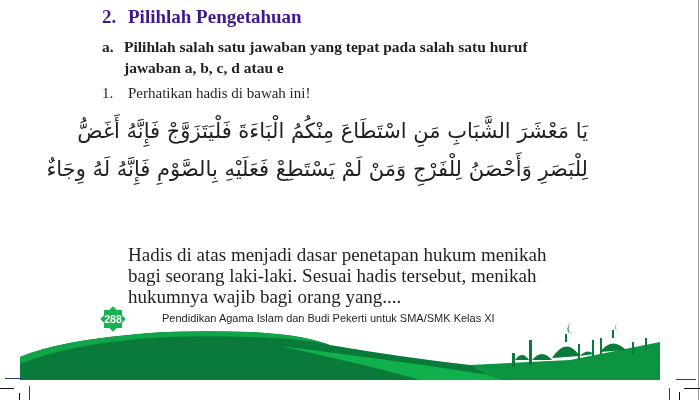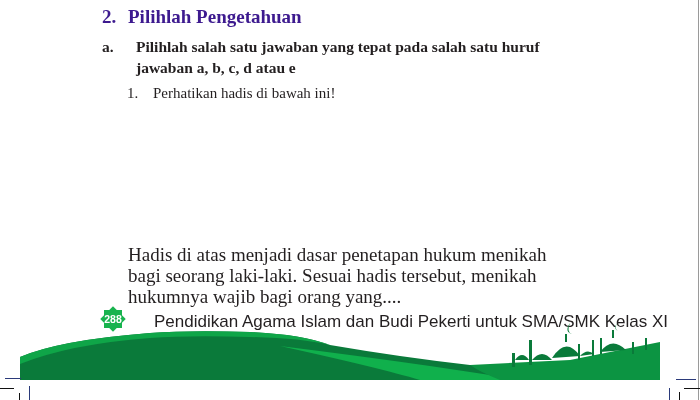--- a/index.html
+++ b/index.html
@@ -19,25 +19,25 @@
       font-weight: bold; font-size: 19px; color: #3d1a8f;
       white-space: nowrap;
     }
     .section-title .num { display: inline-block; width: 26px; }
     .instruction {
       position: absolute; left: 102px; top: 36px; width: 460px;
       font-family: "Liberation Serif", "DejaVu Serif", serif;
       font-weight: bold; font-size: 15.5px; line-height: 21px; color: #231f20;
     }
     .instruction .letter { position: absolute; left: 0; top: 0; }
-    .instruction .text { display: block; margin-left: 34px; }
+    .instruction .text { display: block; margin-left: 22px; }
     .question-1 {
       position: absolute; left: 102px; top: 85px;
       font-family: "Liberation Serif", "DejaVu Serif", serif;
-      font-size: 15px; color: #231f20; white-space: nowrap; margin-left: 25px;
+      font-size: 15px; color: #231f20; white-space: nowrap;
     }
     .question-1 .num { display: inline-block; width: 26px; }
     .arabic {
       position: absolute; left: 110px; top: 112px; width: 478px;
       direction: rtl; text-align: right;
       font-family: "DejaVu Sans", sans-serif;
       font-size: 21px; line-height: 38px; color: #231f20;
     }
     .arabic .line { display: block; white-space: nowrap; }
     .body-text {
@@ -49,23 +49,23 @@
       position: absolute; left: 98px; top: 304px; width: 30px; height: 30px;
     }
     .footer-badge svg { position: absolute; left: 0; top: 0; }
     .footer-badge .page-num {
       position: absolute; left: 0; top: 0; width: 30px; height: 30px;
       line-height: 30px; text-align: center;
       font-family: "Liberation Sans", sans-serif; font-size: 10.5px; font-weight: bold;
       color: #ffffff;
     }
     .footer-text {
-      position: absolute; left: 154px; top: 312px;
+      position: absolute; left: 162px; top: 312px;
       font-family: "Liberation Sans", "DejaVu Sans", sans-serif;
-      font-size: 17px; color: #231f20; white-space: nowrap;
+      font-size: 11px; color: #231f20; white-space: nowrap;
     }
     .banner { position: absolute; left: 0; top: 320px; width: 700px; height: 80px; }
     .crop-mark { position: absolute; background: #2b3a7a; }
     .crop-mark.black { background: #111; }
   </style>
 </head>
 <body>
 
 <div class="right-edge"></div>
 
@@ -76,20 +76,22 @@
 <div class="instruction">
   <span class="letter">a.</span>
   <span class="text">Pilihlah salah satu jawaban yang tepat pada salah satu huruf jawaban a, b, c, d atau e</span>
 </div>
 
 <div class="question-1">
   <span class="num">1.</span><span>Perhatikan hadis di bawah ini!</span>
 </div>
 
 <div class="arabic">
+  <span class="line">يَا مَعْشَرَ الشَّبَابِ مَنِ اسْتَطَاعَ مِنْكُمُ الْبَاءَةَ فَلْيَتَزَوَّجْ فَإِنَّهُ أَغَضُّ</span>
+  <span class="line">لِلْبَصَرِ وَأَحْصَنُ لِلْفَرْجِ وَمَنْ لَمْ يَسْتَطِعْ فَعَلَيْهِ بِالصَّوْمِ فَإِنَّهُ لَهُ وِجَاءٌ</span>
 </div>
 
 <div class="body-text">Hadis di atas menjadi dasar penetapan hukum menikah bagi seorang laki-laki. Sesuai hadis tersebut, menikah hukumnya wajib bagi orang yang....</div>
 
 <div class="footer-badge">
   <svg width="30" height="30" viewBox="0 0 30 30">
     <g fill="#18b34e">
       <rect x="6" y="6" width="18" height="18"></rect>
       <rect x="6" y="6" width="18" height="18" transform="rotate(45 15 15)"></rect>
     </g>

